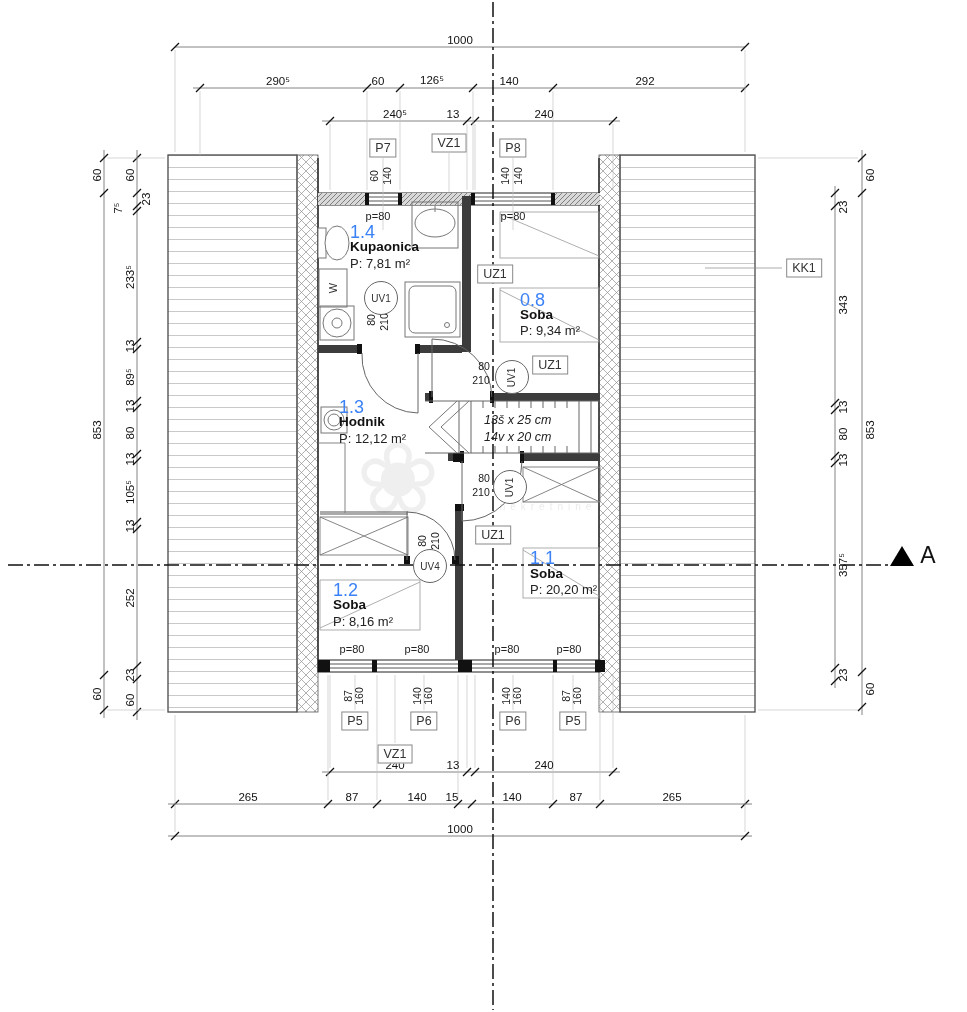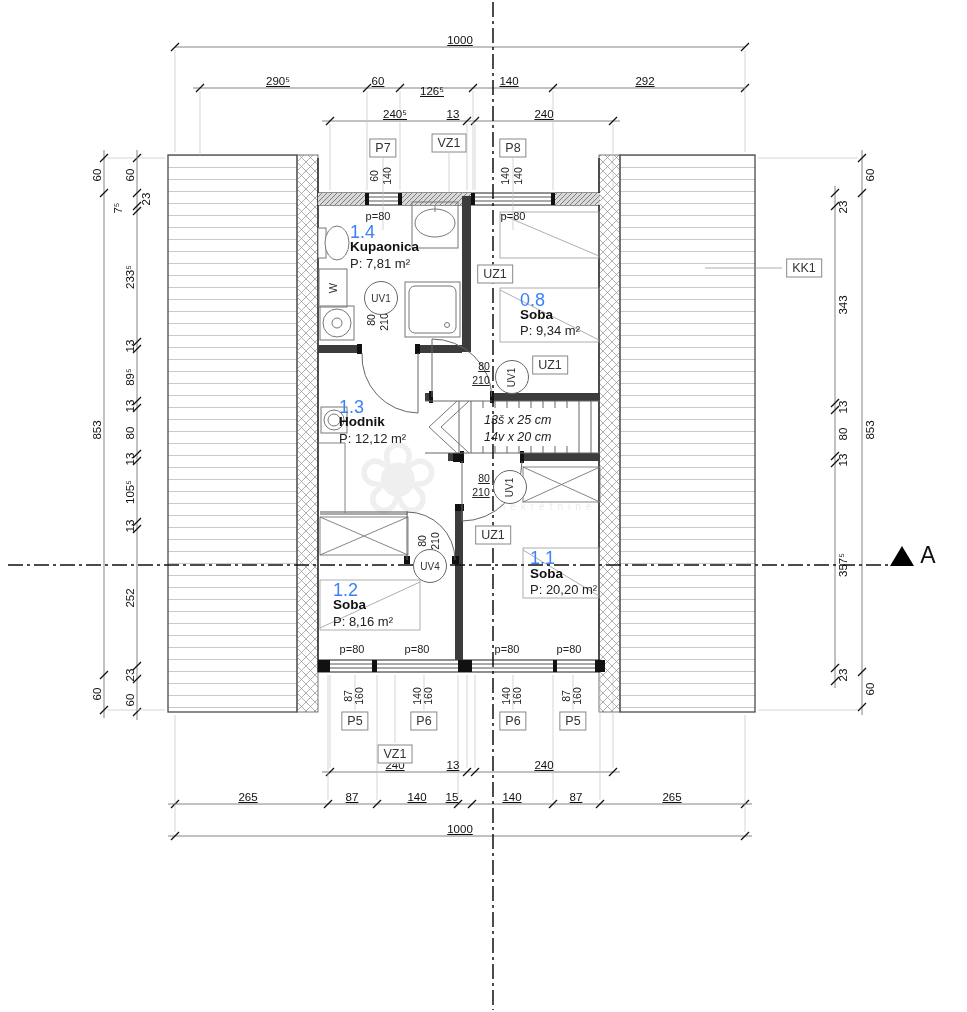--- a/index.html
+++ b/index.html
@@ -1,19 +1,19 @@
 <!DOCTYPE html>
 <html><head>
 <meta charset="utf-8">
 <style>
   html,body{margin:0;padding:0;background:#fff;}
   #plan{position:relative;width:967px;height:1012px;background:#fff;overflow:hidden;
         font-family:"Liberation Sans",sans-serif;color:#111;}
   #plan svg{position:absolute;left:0;top:0;}
-  .lbl{position:absolute;transform:translate(-50%,-50%);font-size:11.5px;white-space:nowrap;color:#111;text-decoration:underline;}
+  .lbl{position:absolute;transform:translate(-50%,-50%);font-size:11.5px;white-space:nowrap;color:#111;}
   .lblv{position:absolute;transform:translate(-50%,-50%) rotate(-90deg);font-size:11.5px;white-space:nowrap;color:#111;}
   .sm{font-size:10.5px;color:#222;}
   .box{position:absolute;transform:translate(-50%,-50%);border:1px solid #888;background:#fff;
        padding:1px 5px;font-size:12.5px;color:#333;line-height:15px;}
   .circ{position:absolute;width:32px;height:32px;border:1.2px solid #666;border-radius:50%;
         background:#fff;display:flex;align-items:center;justify-content:center;font-size:10px;
         color:#333;transform:translate(-50%,-50%);}
   .circ.rot span{transform:rotate(-90deg);}
   .rnum{position:absolute;font-size:18px;color:#3b82f6;}
   .rname{position:absolute;font-size:13.5px;font-weight:bold;color:#111;}
@@ -257,21 +257,21 @@
   </g>
   <polygon points="890,566 914,566 902,546" fill="#000"></polygon>
 </svg>
 
 <span class="wm flower" style="left:398px;top:478px">❀</span>
 <span class="wm sub" style="left:548px;top:506px">nekretnine</span>
 
 <span class="lbl" style="left:460px;top:40px">1000</span>
 <span class="lbl" style="left:278px;top:81px">290⁵</span>
 <span class="lbl" style="left:378px;top:81px">60</span>
-<span class="lbl" style="left:432px;top:91px">126⁵</span>
+<span class="lbl" style="left:432px;top:80px">126⁵</span>
 <span class="lbl" style="left:509px;top:81px">140</span>
 <span class="lbl" style="left:645px;top:81px">292</span>
 <span class="lbl" style="left:395px;top:114px">240⁵</span>
 <span class="lbl" style="left:453px;top:114px">13</span>
 <span class="lbl" style="left:544px;top:114px">240</span>
 
 <span class="lbl" style="left:395px;top:765px">240</span>
 <span class="lbl" style="left:453px;top:765px">13</span>
 <span class="lbl" style="left:544px;top:765px">240</span>
 <span class="lbl" style="left:248px;top:797px">265</span>

